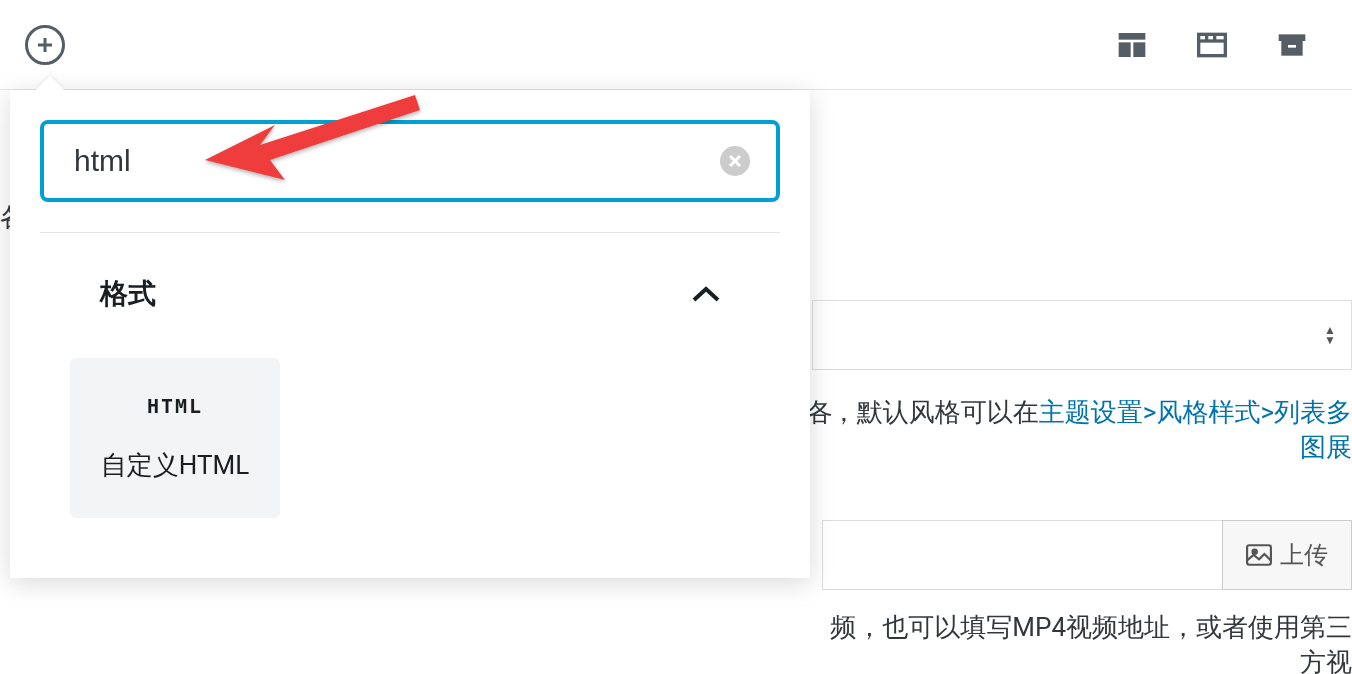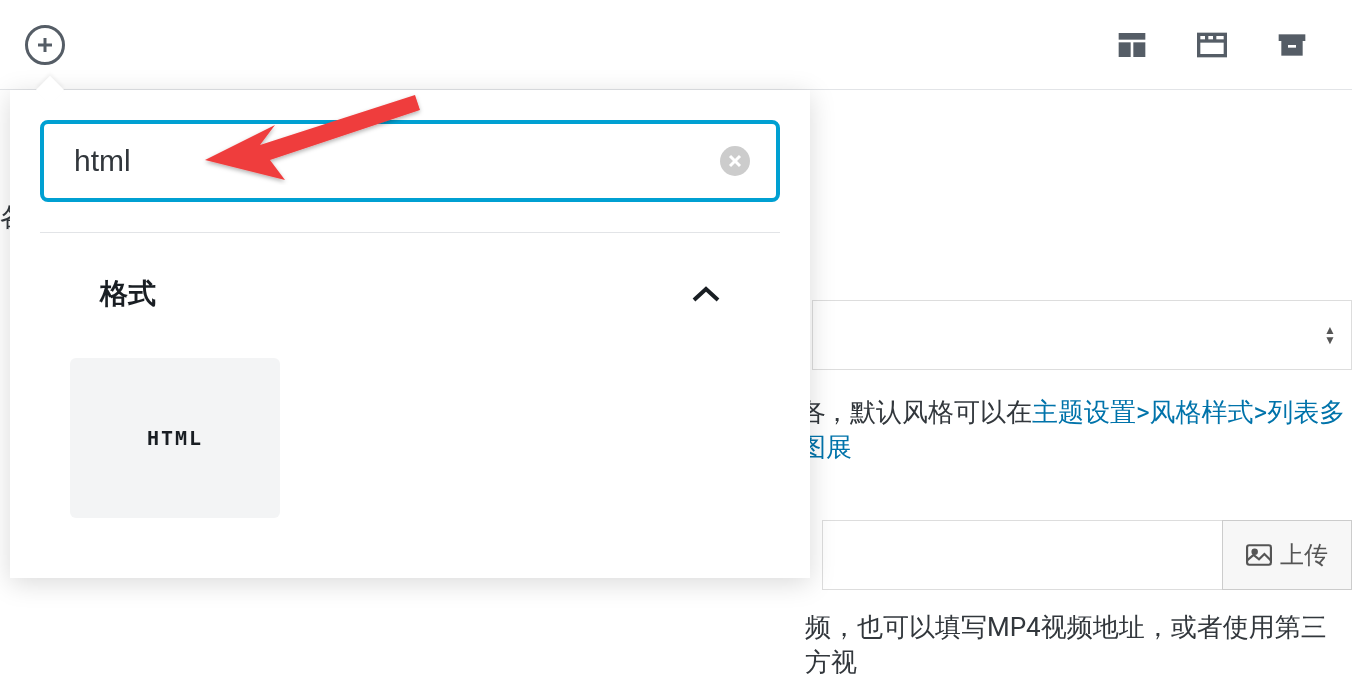--- a/index.html
+++ b/index.html
@@ -170,20 +170,21 @@
       font-size: 26px;
       color: #191e23;
     }
     
     
     .bg-text-cut {
       position: absolute;
       color: #32373c;
       font-size: 26px;
       overflow: hidden;
+      text-align: right;
     }
     .bg-link {
       color: #0073aa;
     }
     
     .bg-select {
       position: absolute;
       right: 0;
       top: 300px;
       width: 540px;
@@ -316,20 +317,21 @@
     <span class="chevron">
       <svg width="28" height="18" viewBox="0 0 28 18" fill="none" stroke="#191e23" stroke-width="4">
         <polyline points="2,14 14,3 26,14"></polyline>
       </svg>
     </span>
   </div>
 
   <div class="blocks-grid">
     <div class="block-item">
       <div class="block-icon-text">HTML</div>
+      <div class="block-label">自定义HTML</div>
     </div>
   </div>
 </div>
 
 <div class="arrow-annotation">
   <svg width="230" height="100" viewBox="0 0 230 100">
     <defs>
       <filter id="sh" x="-20%" y="-20%" width="140%" height="140%">
         <feDropShadow dx="0" dy="2" stdDeviation="2" flood-color="#000" flood-opacity="0.3"></feDropShadow>
       </filter>

